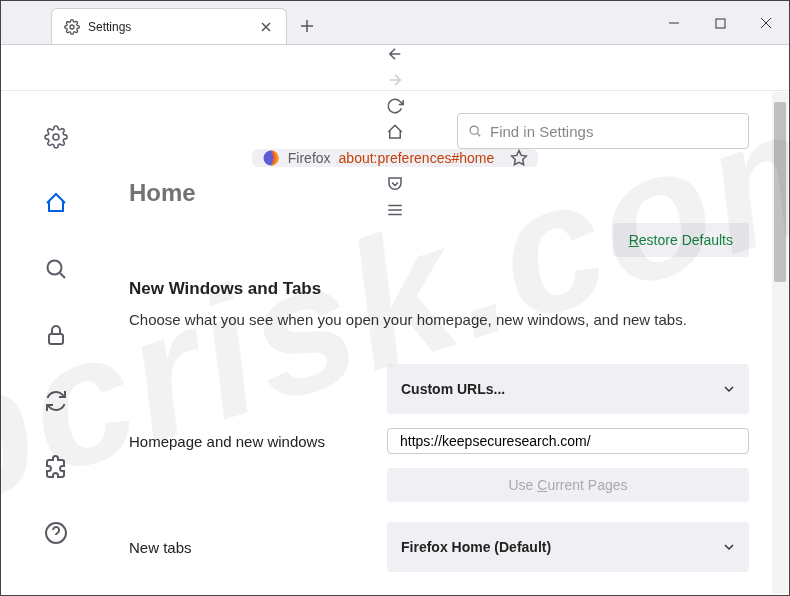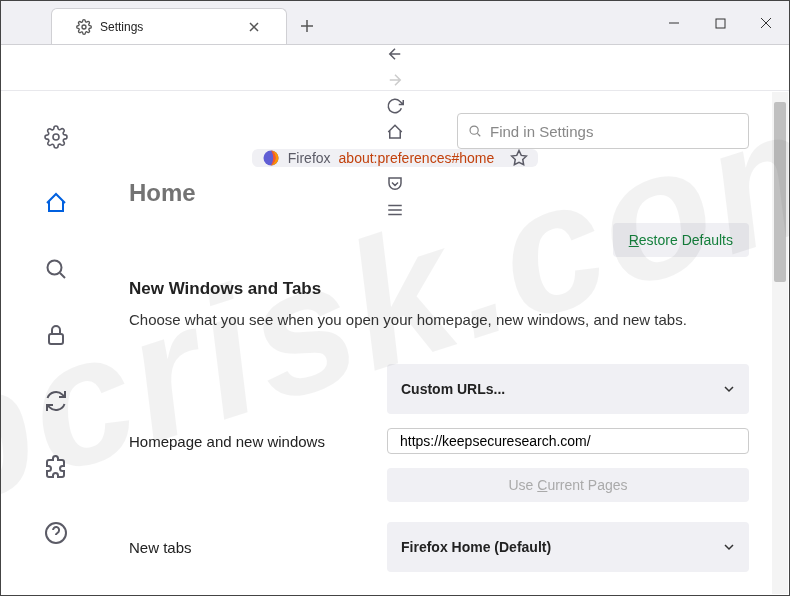--- a/index.html
+++ b/index.html
@@ -1,20 +1,20 @@
 <!DOCTYPE html>
 <html><head>
 <meta charset="utf-8">
 <style>
 * { margin: 0; padding: 0; box-sizing: border-box; font-family: "Segoe UI", Arial, sans-serif; }
 body { background: #fff; width: 790px; height: 596px; overflow: hidden; position: relative; border: 1px solid #444; }
 
 
 .titlebar { height: 44px; background: #f0f0f4; display: flex; align-items: flex-end; border-bottom: 1px solid #d0d0d4; position: relative; }
-.tab { display: flex; align-items: center; height: 36px; margin-left: 50px; background: #fff; border: 1px solid #d0d0d4; border-bottom: none; border-radius: 6px 6px 0 0; padding: 0 24px; width: 236px; }
+.tab { display: flex; align-items: center; height: 36px; margin-left: 50px; background: #fff; border: 1px solid #d0d0d4; border-bottom: none; border-radius: 6px 6px 0 0; padding: 0 12px; width: 236px; }
 .tab .gear { width: 16px; height: 16px; margin-right: 8px; display: flex; align-items: center; justify-content: center; }
 .tab-title { font-size: 12px; color: #222; flex: 1; }
 .tab-close { width: 16px; height: 16px; display: flex; align-items: center; justify-content: center; color: #555; font-size: 14px; }
 .newtab { width: 28px; height: 28px; display: flex; align-items: center; justify-content: center; margin-left: 6px; margin-bottom: 4px; color: #555; font-size: 18px; }
 .winbtns { position: absolute; right: 0; top: 0; display: flex; height: 44px; }
 .winbtn { width: 46px; display: flex; align-items: center; justify-content: center; color: #333; }
 
 
 .toolbar { height: 46px; display: flex; align-items: center; padding: 0 12px; gap: 8px; border-bottom: 1px solid #e8e8ec; flex-direction: column; }
 .tbtn { width: 32px; height: 32px; display: flex; align-items: center; justify-content: center; border-radius: 4px; color: #5b5b66; }

